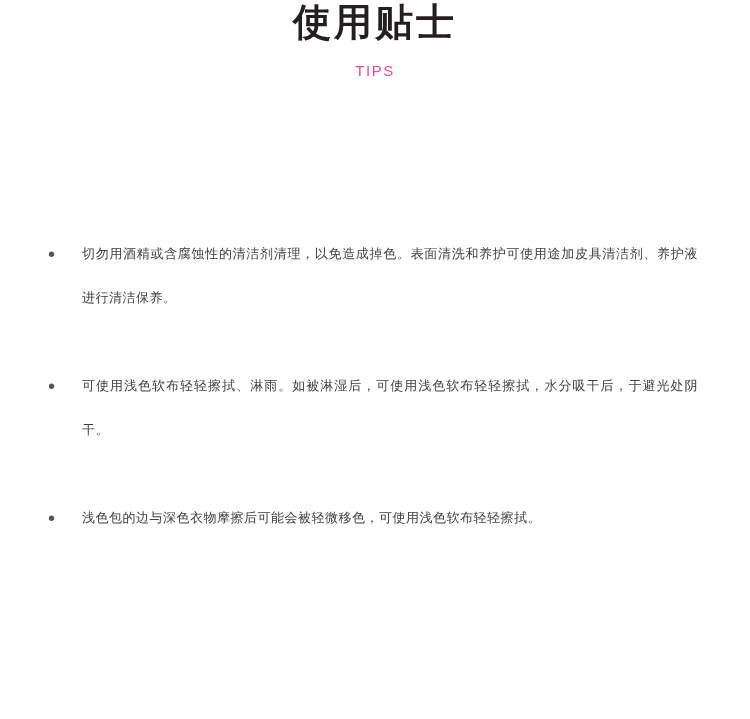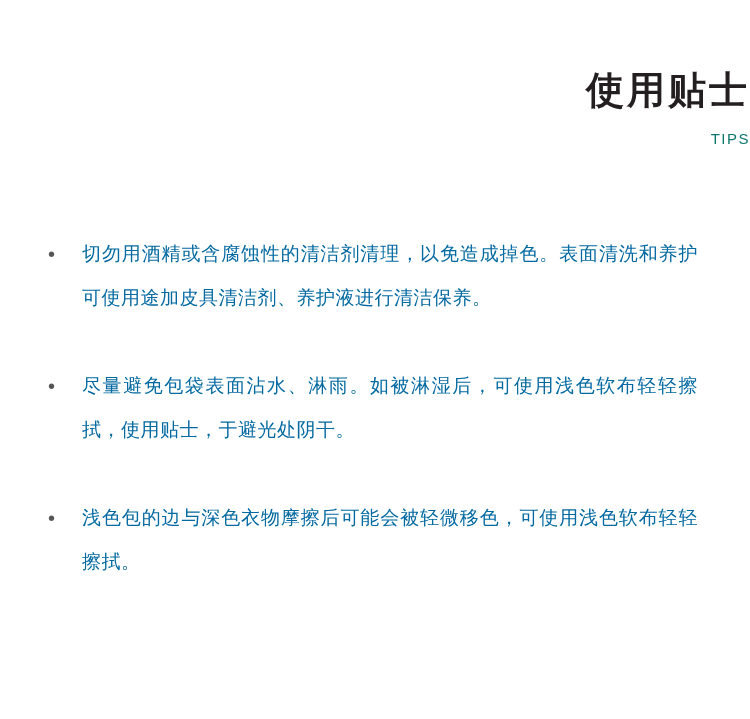--- a/index.html
+++ b/index.html
@@ -14,35 +14,34 @@
     color: #3d3d3d;
     overflow: hidden;
   }
   .page {
     width: 750px;
     height: 719px;
     position: relative;
     box-sizing: border-box;
   }
   .header {
-    text-align: right;
-    padding-top: 68px;
+    text-align: center;
   }
   .title {
     font-size: 38px;
     font-weight: bold;
     letter-spacing: 3px;
     color: #231f20;
     line-height: 1.2;
     margin: 0;
   }
   .subtitle {
     font-size: 15px;
     letter-spacing: 1.5px;
-    color: #0f766e;
+    color: #ec4899;
     margin-top: 16px;
   }
   .tips-list {
     margin: 0;
     padding: 0;
     list-style: none;
     position: absolute;
     top: 232px;
     left: 0;
     right: 0;
@@ -58,23 +57,23 @@
     width: 38px;
     font-size: 20px;
     line-height: 44px;
     color: #555555;
     text-align: left;
     padding-left: 4px;
     box-sizing: border-box;
   }
   .tip-text {
     flex: 1 1 auto;
-    font-size: 19px;
+    font-size: 13px;
     line-height: 44px;
-    color: #0369a1;
+    color: #404040;
     letter-spacing: 0.5px;
     text-align: justify;
     text-justify: inter-ideograph;
   }
 </style>
 </head>
 <body>
 
 <div class="page">
 
@@ -83,21 +82,21 @@
     <div class="subtitle">TIPS</div>
   </div>
 
   <ul class="tips-list">
     <li class="tip-item">
       <span class="bullet">•</span>
       <span class="tip-text">切勿用酒精或含腐蚀性的清洁剂清理，以免造成掉色。表面清洗和养护可使用途加皮具清洁剂、养护液进行清洁保养。</span>
     </li>
     <li class="tip-item">
       <span class="bullet">•</span>
-      <span class="tip-text">尽量避免包袋表面沾水、淋雨。如被淋湿后，可使用浅色软布轻轻擦拭，使用贴士，于避光处阴干。</span>
+      <span class="tip-text">可使用浅色软布轻轻擦拭、淋雨。如被淋湿后，可使用浅色软布轻轻擦拭，水分吸干后，于避光处阴干。</span>
     </li>
     <li class="tip-item">
       <span class="bullet">•</span>
       <span class="tip-text">浅色包的边与深色衣物摩擦后可能会被轻微移色，可使用浅色软布轻轻擦拭。</span>
     </li>
   </ul>
 
 </div>
 
 </body></html>

